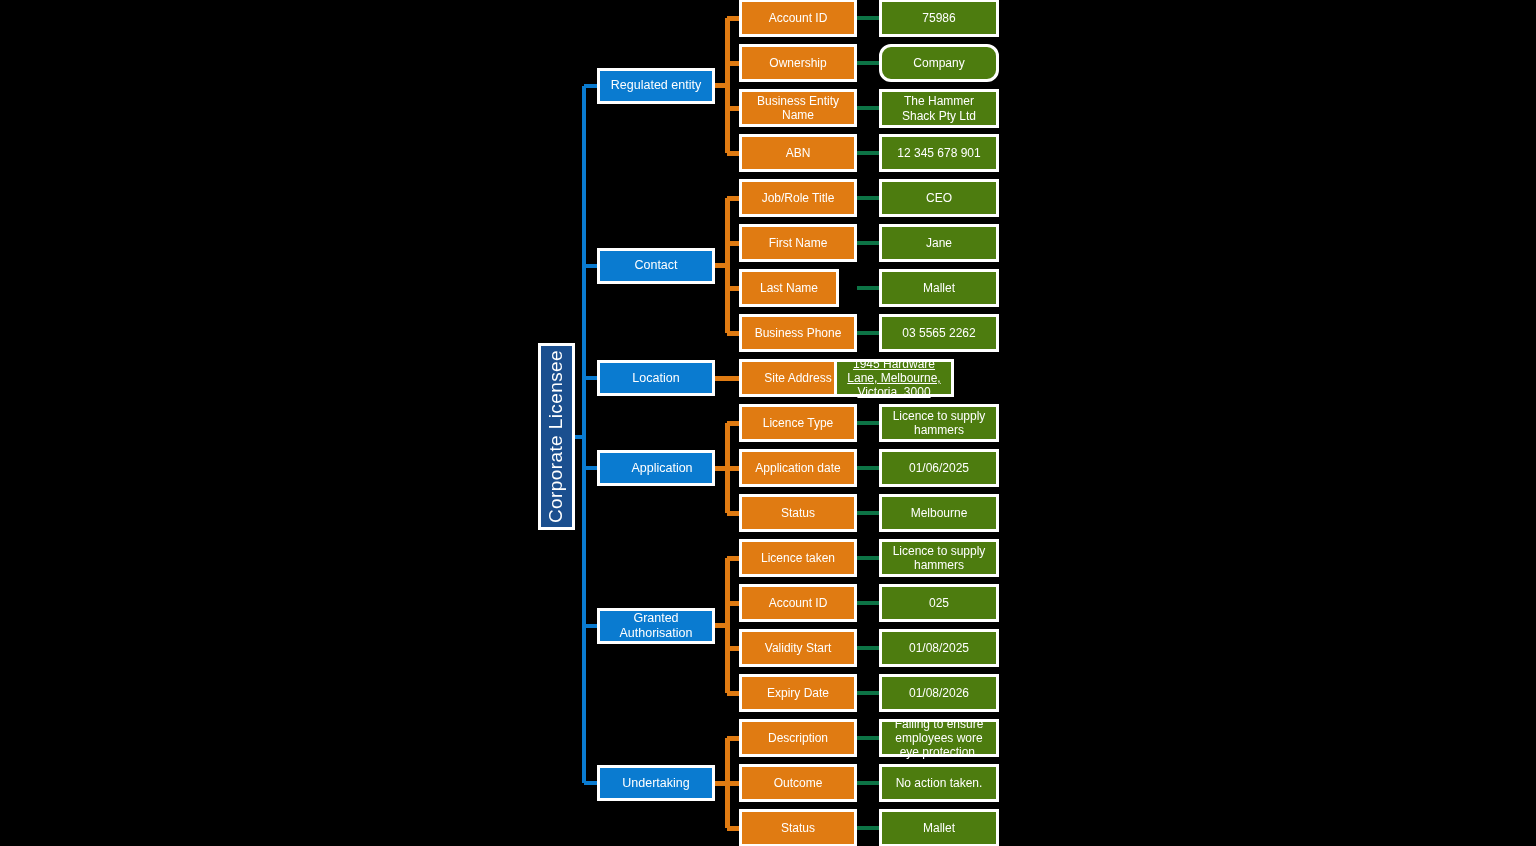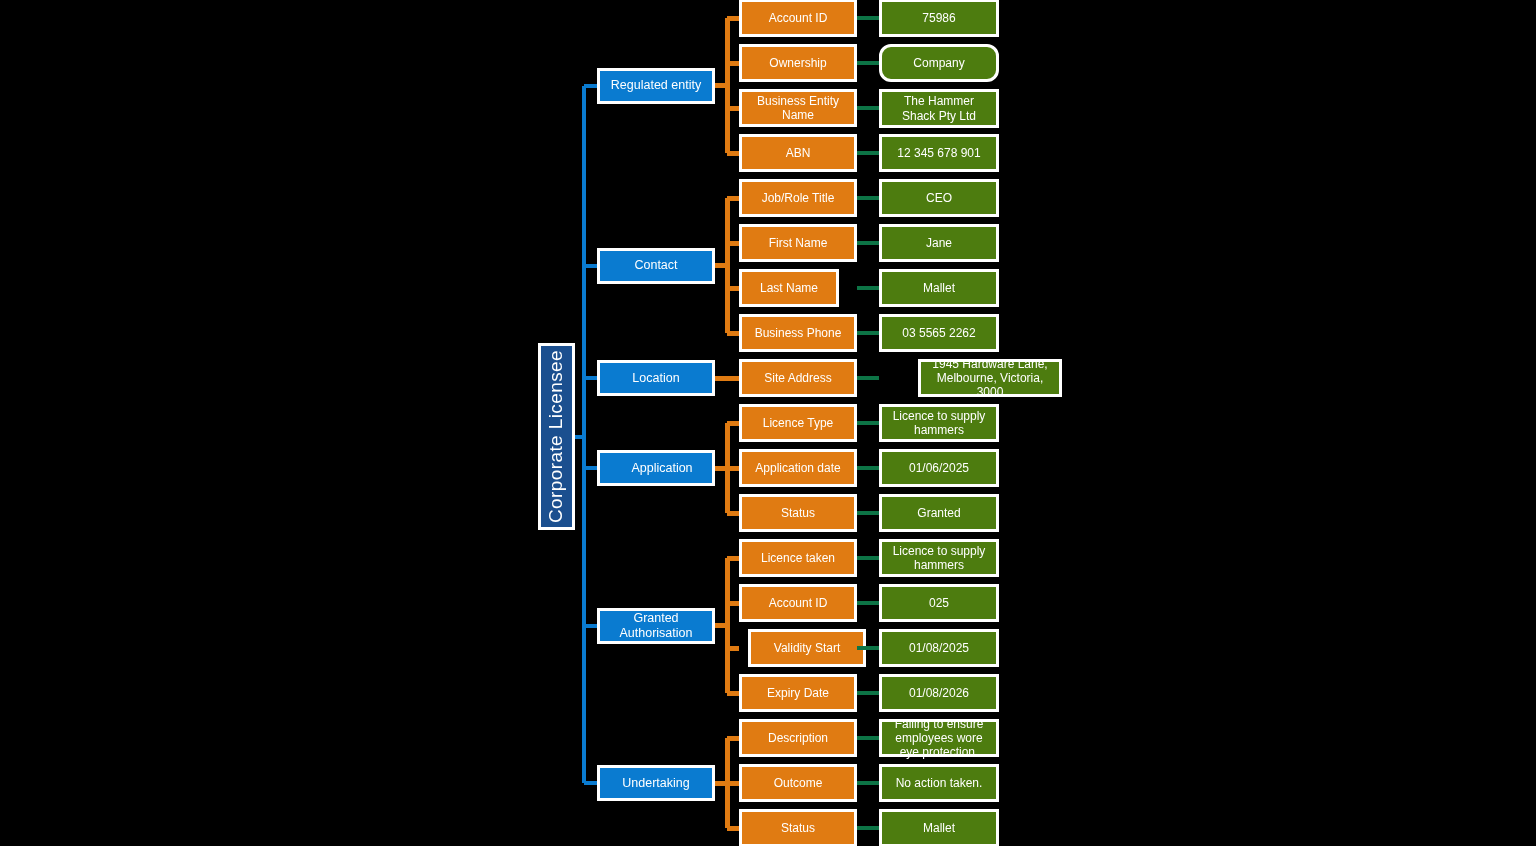--- a/index.html
+++ b/index.html
@@ -136,21 +136,21 @@
     </div>
     <div class="wire" style="left: 584px; top: 376px; width: 13px; height: 4px;"></div>
     <div class="node cat" style="left: 597px; top: 360px; width: 118px; height: 36px;">
       <span>Location</span>
     </div>
     <div class="wire-orange" style="left: 715px; top: 375.5px; width: 24px; height: 5px;"></div>
     <div class="node field" style="left: 739px; top: 359px; width: 118px; height: 38px;">
       <span>Site Address</span>
     </div>
     <div class="wire-green" style="left: 857px; top: 376px; width: 22px; height: 4px;"></div>
-    <div class="node value" style="left: 918px; top: 359px; width: 144px; height: 38px;">
+    <div class="node value" style="left: 834px; top: 359px; width: 120px; height: 38px; text-decoration: underline;">
       <span>1945 Hardware Lane, Melbourne, Victoria, 3000</span>
     </div>
     <div class="wire" style="left: 584px; top: 466px; width: 13px; height: 4px;"></div>
     <div class="node cat" style="left: 597px; top: 450px; width: 118px; height: 36px; padding-left: 17px;">
       <span>Application</span>
     </div>
     <div class="wire-orange" style="left: 715px; top: 465.5px; width: 12px; height: 5px;"></div>
     <div class="wire-orange" style="left: 724.5px; top: 423px; width: 5px; height: 90px;"></div>
     <div class="wire-orange" style="left: 727px; top: 420.5px; width: 12px; height: 5px;"></div>
     <div class="wire-orange" style="left: 727px; top: 465.5px; width: 12px; height: 5px;"></div>
@@ -167,21 +167,21 @@
     </div>
     <div class="wire-green" style="left: 857px; top: 466px; width: 22px; height: 4px;"></div>
     <div class="node value" style="left: 879px; top: 449px; width: 120px; height: 38px;">
       <span>01/06/2025</span>
     </div>
     <div class="node field" style="left: 739px; top: 494px; width: 118px; height: 38px;">
       <span>Status</span>
     </div>
     <div class="wire-green" style="left: 857px; top: 511px; width: 22px; height: 4px;"></div>
     <div class="node value" style="left: 879px; top: 494px; width: 120px; height: 38px;">
-      <span>Granted</span>
+      <span>Melbourne</span>
     </div>
     <div class="wire" style="left: 584px; top: 623.5px; width: 13px; height: 4px;"></div>
     <div class="node cat" style="left: 597px; top: 607.5px; width: 118px; height: 36px;">
       <span>Granted Authorisation</span>
     </div>
     <div class="wire-orange" style="left: 715px; top: 623px; width: 12px; height: 5px;"></div>
     <div class="wire-orange" style="left: 724.5px; top: 558px; width: 5px; height: 135px;"></div>
     <div class="wire-orange" style="left: 727px; top: 555.5px; width: 12px; height: 5px;"></div>
     <div class="wire-orange" style="left: 727px; top: 600.5px; width: 12px; height: 5px;"></div>
     <div class="wire-orange" style="left: 727px; top: 645.5px; width: 12px; height: 5px;"></div>
@@ -193,21 +193,21 @@
     <div class="node value" style="left: 879px; top: 539px; width: 120px; height: 38px;">
       <span>Licence to supply hammers</span>
     </div>
     <div class="node field" style="left: 739px; top: 584px; width: 118px; height: 38px;">
       <span>Account ID</span>
     </div>
     <div class="wire-green" style="left: 857px; top: 601px; width: 22px; height: 4px;"></div>
     <div class="node value" style="left: 879px; top: 584px; width: 120px; height: 38px;">
       <span>025</span>
     </div>
-    <div class="node field" style="left: 739px; top: 629px; width: 118px; height: 38px; margin-left: 9px;">
+    <div class="node field" style="left: 739px; top: 629px; width: 118px; height: 38px;">
       <span>Validity Start</span>
     </div>
     <div class="wire-green" style="left: 857px; top: 646px; width: 22px; height: 4px;"></div>
     <div class="node value" style="left: 879px; top: 629px; width: 120px; height: 38px;">
       <span>01/08/2025</span>
     </div>
     <div class="node field" style="left: 739px; top: 674px; width: 118px; height: 38px;">
       <span>Expiry Date</span>
     </div>
     <div class="wire-green" style="left: 857px; top: 691px; width: 22px; height: 4px;"></div>

